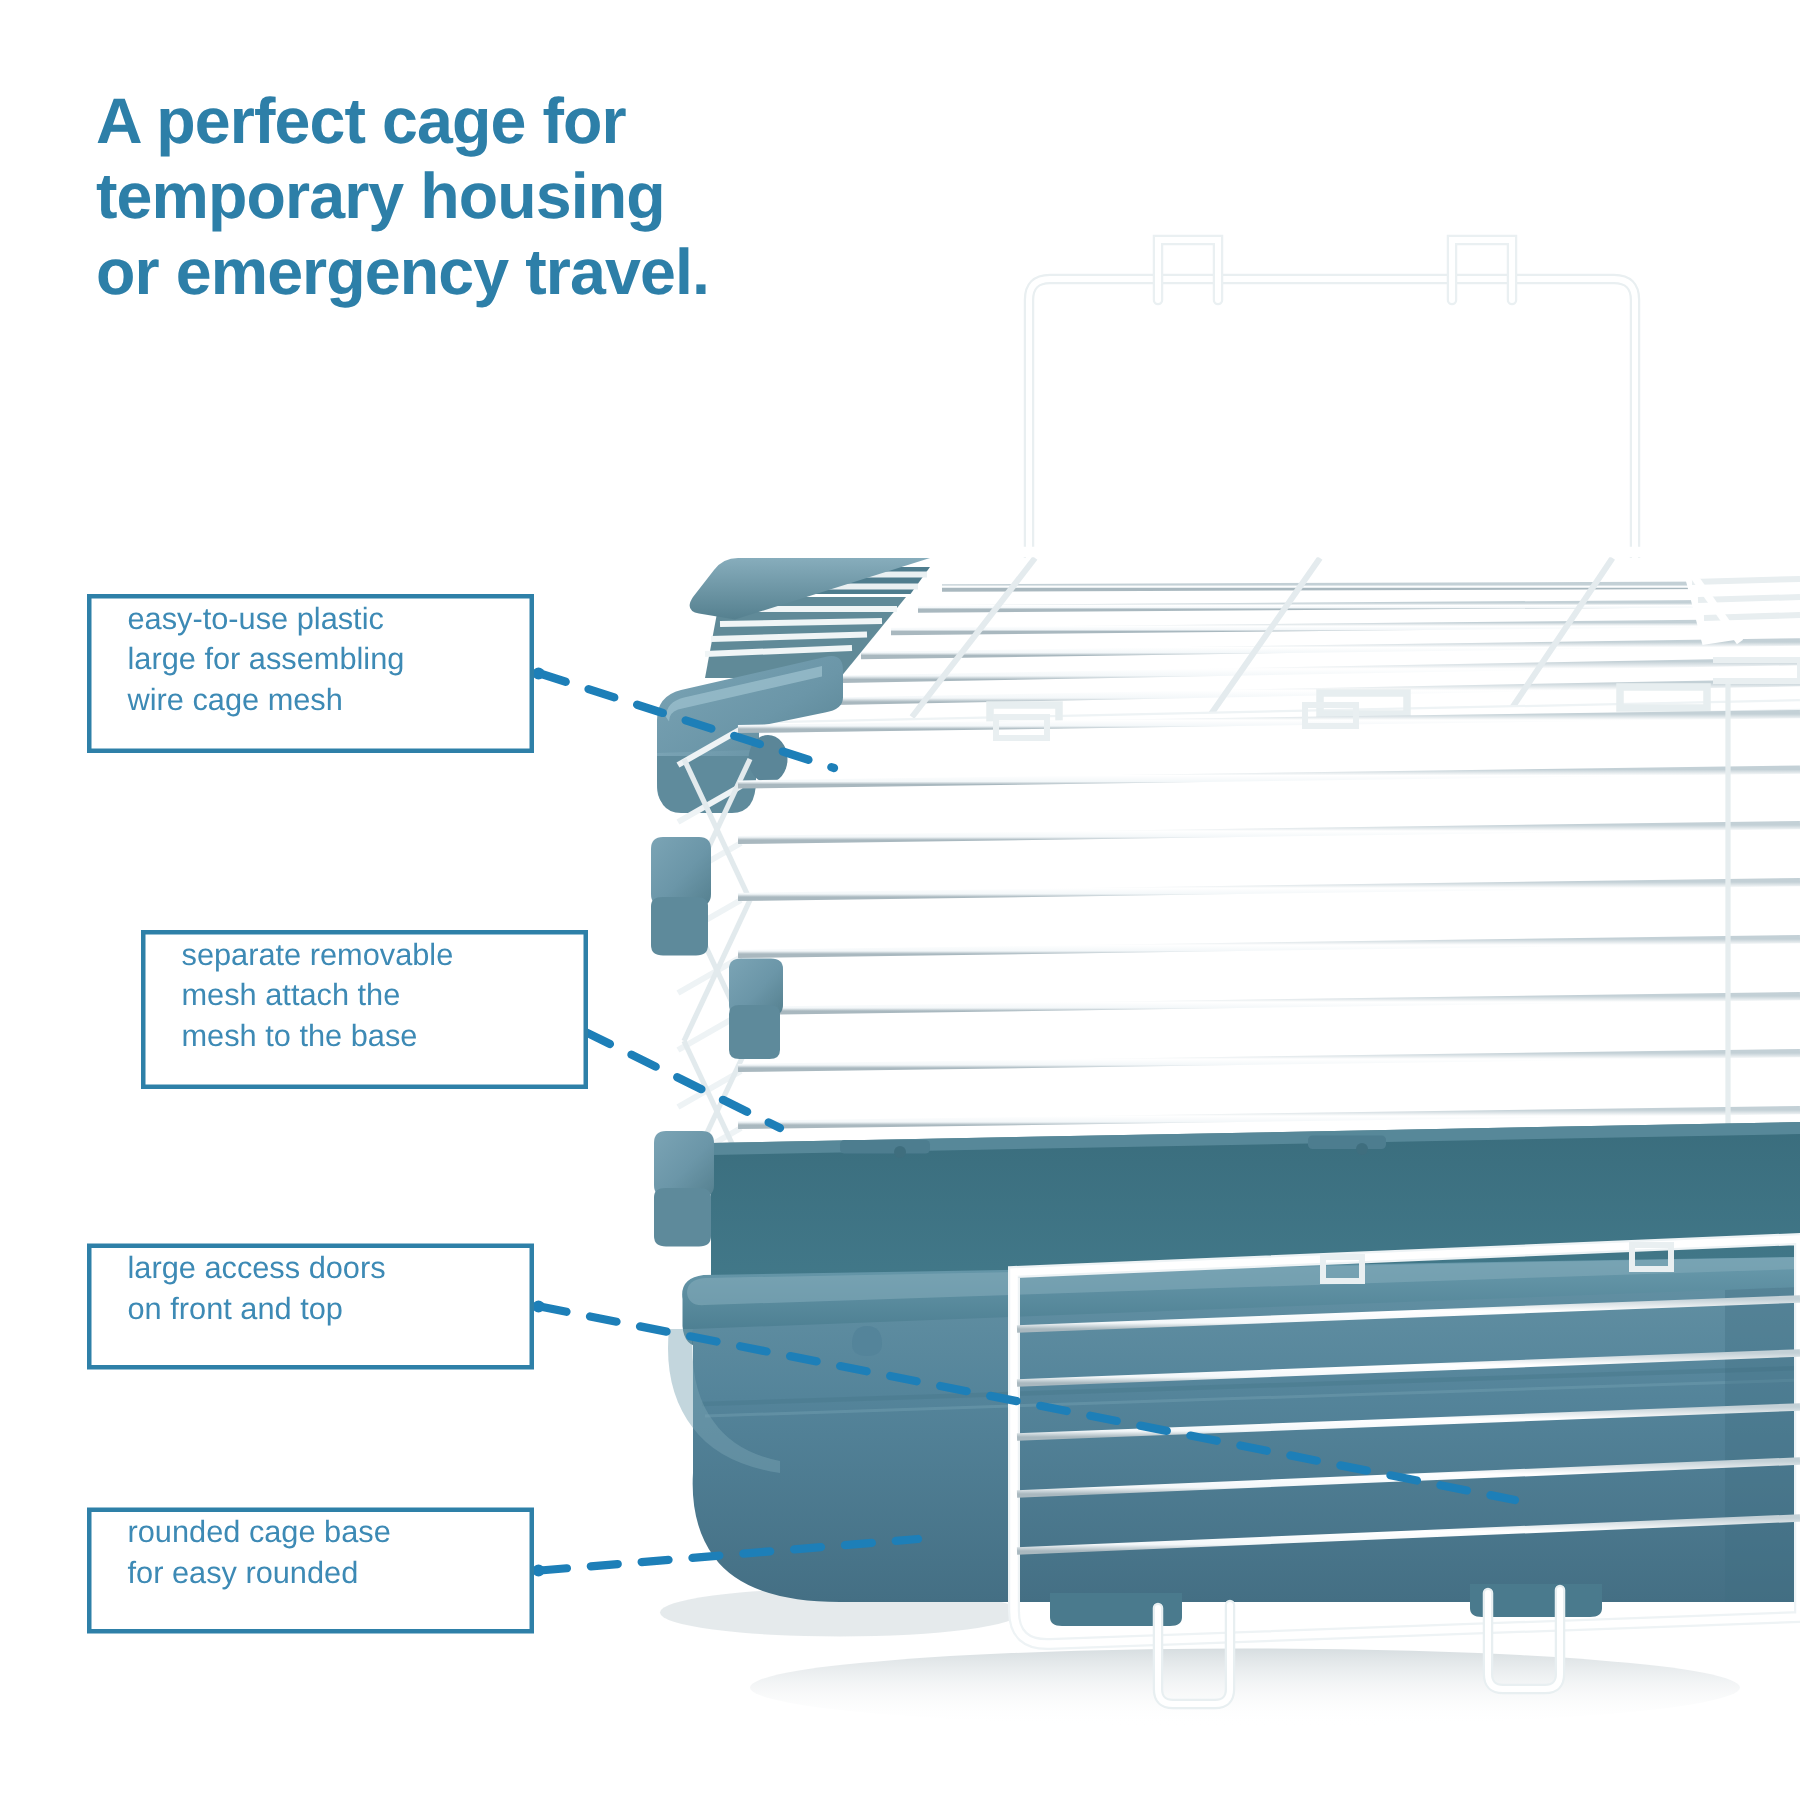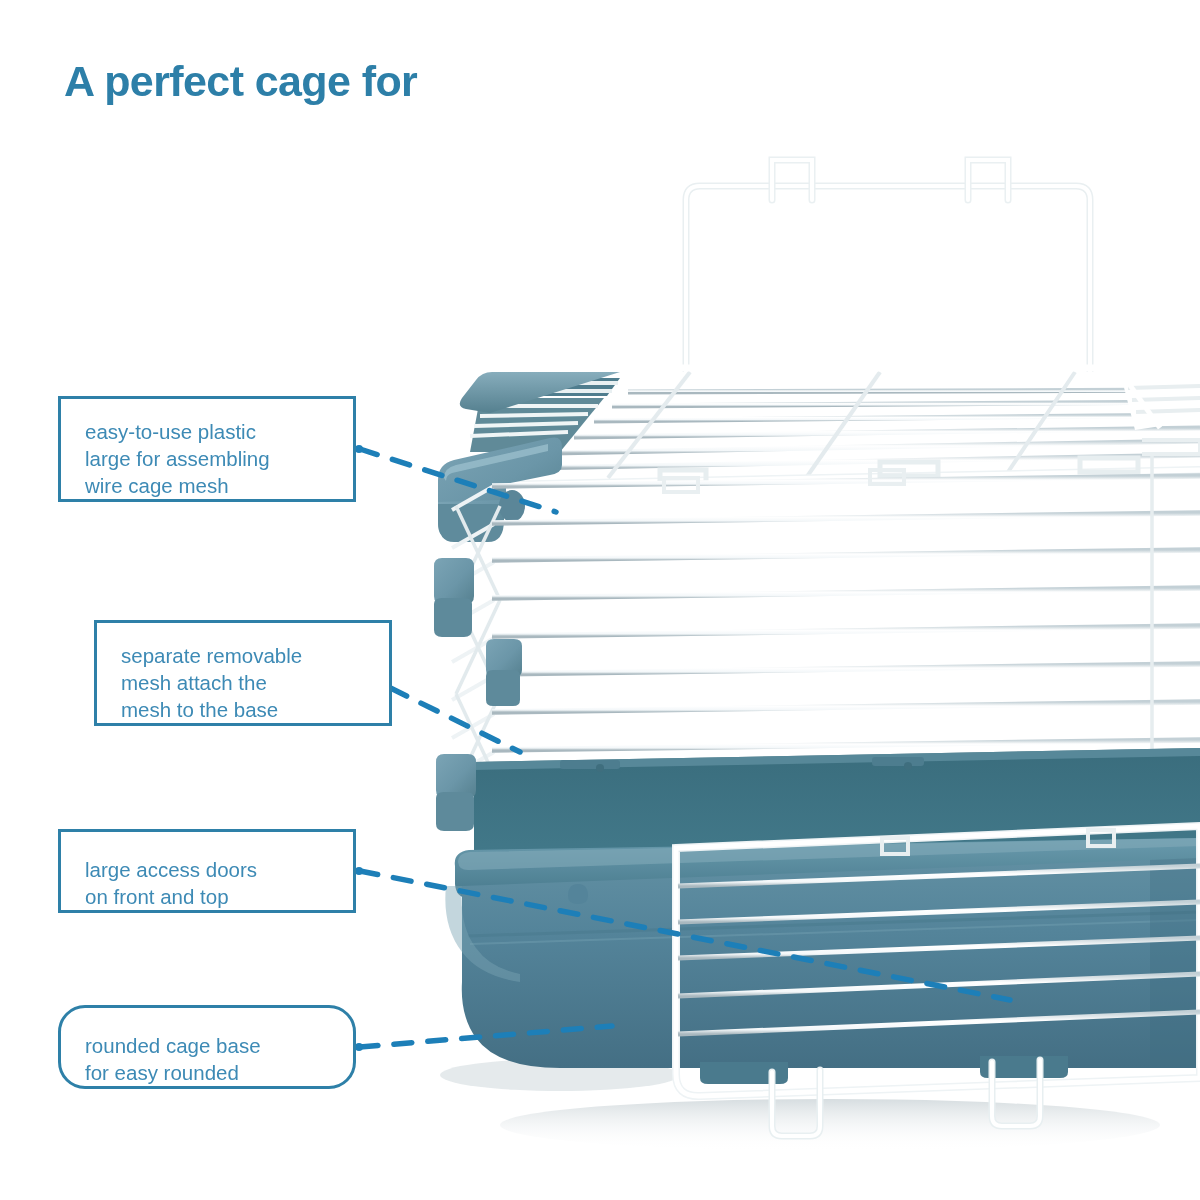--- a/index.html
+++ b/index.html
@@ -18,34 +18,34 @@
     letter-spacing:-0.6px;color:#2d7fa8;
   }
   #headline div{white-space:nowrap;}
 
   
   .callout{
     position:absolute;
     border:3px solid #2e80a8;
     background:#ffffff;
     box-sizing:border-box;
-    display:flex;align-items:flex-end;
+    display:flex;align-items:flex-start;
     z-index:40;
   }
   .callout .ctext{
     padding-left:24px;padding-right:10px;
     font-size:20.5px;line-height:1.32;
     color:#3d8ab5;font-weight:400;
   }
   .callout .ctext span{display:block;white-space:nowrap;}
 
   #co1{left:58px;top:396px;width:298px;height:106px;}
   #co2{left:58px;top:620px;width:298px;height:106px;margin-left:36px;}
   #co3{left:58px;top:829px;width:298px;height:84px;}
-  #co4{left:58px;top:1005px;width:298px;height:84px;border-radius:27px;}
+  #co4{left:58px;top:1005px;width:298px;height:84px;}
 
   
   #art{position:absolute;left:0;top:0;width:1200px;height:1200px;}
 </style>
 </head>
 <body>
 
 <div id="stage">
 
   <svg id="art" viewBox="0 0 1200 1200" aria-hidden="true">
@@ -353,20 +353,22 @@
     <g fill="#1d7fb8">
       <circle cx="359" cy="449" r="4"></circle>
       <circle cx="359" cy="673" r="4"></circle>
       <circle cx="359" cy="871" r="4"></circle>
       <circle cx="359" cy="1047" r="4"></circle>
     </g>
   </svg>
 
   <div id="headline">
     <div>A perfect cage for</div>
+    <div>temporary housing</div>
+    <div>or emergency travel.</div>
   </div>
 
   <div class="callout" id="co1">
     <div class="ctext">
       <span>easy-to-use plastic</span>
       <span>large for assembling</span>
       <span>wire cage mesh</span>
     </div>
   </div>
 

